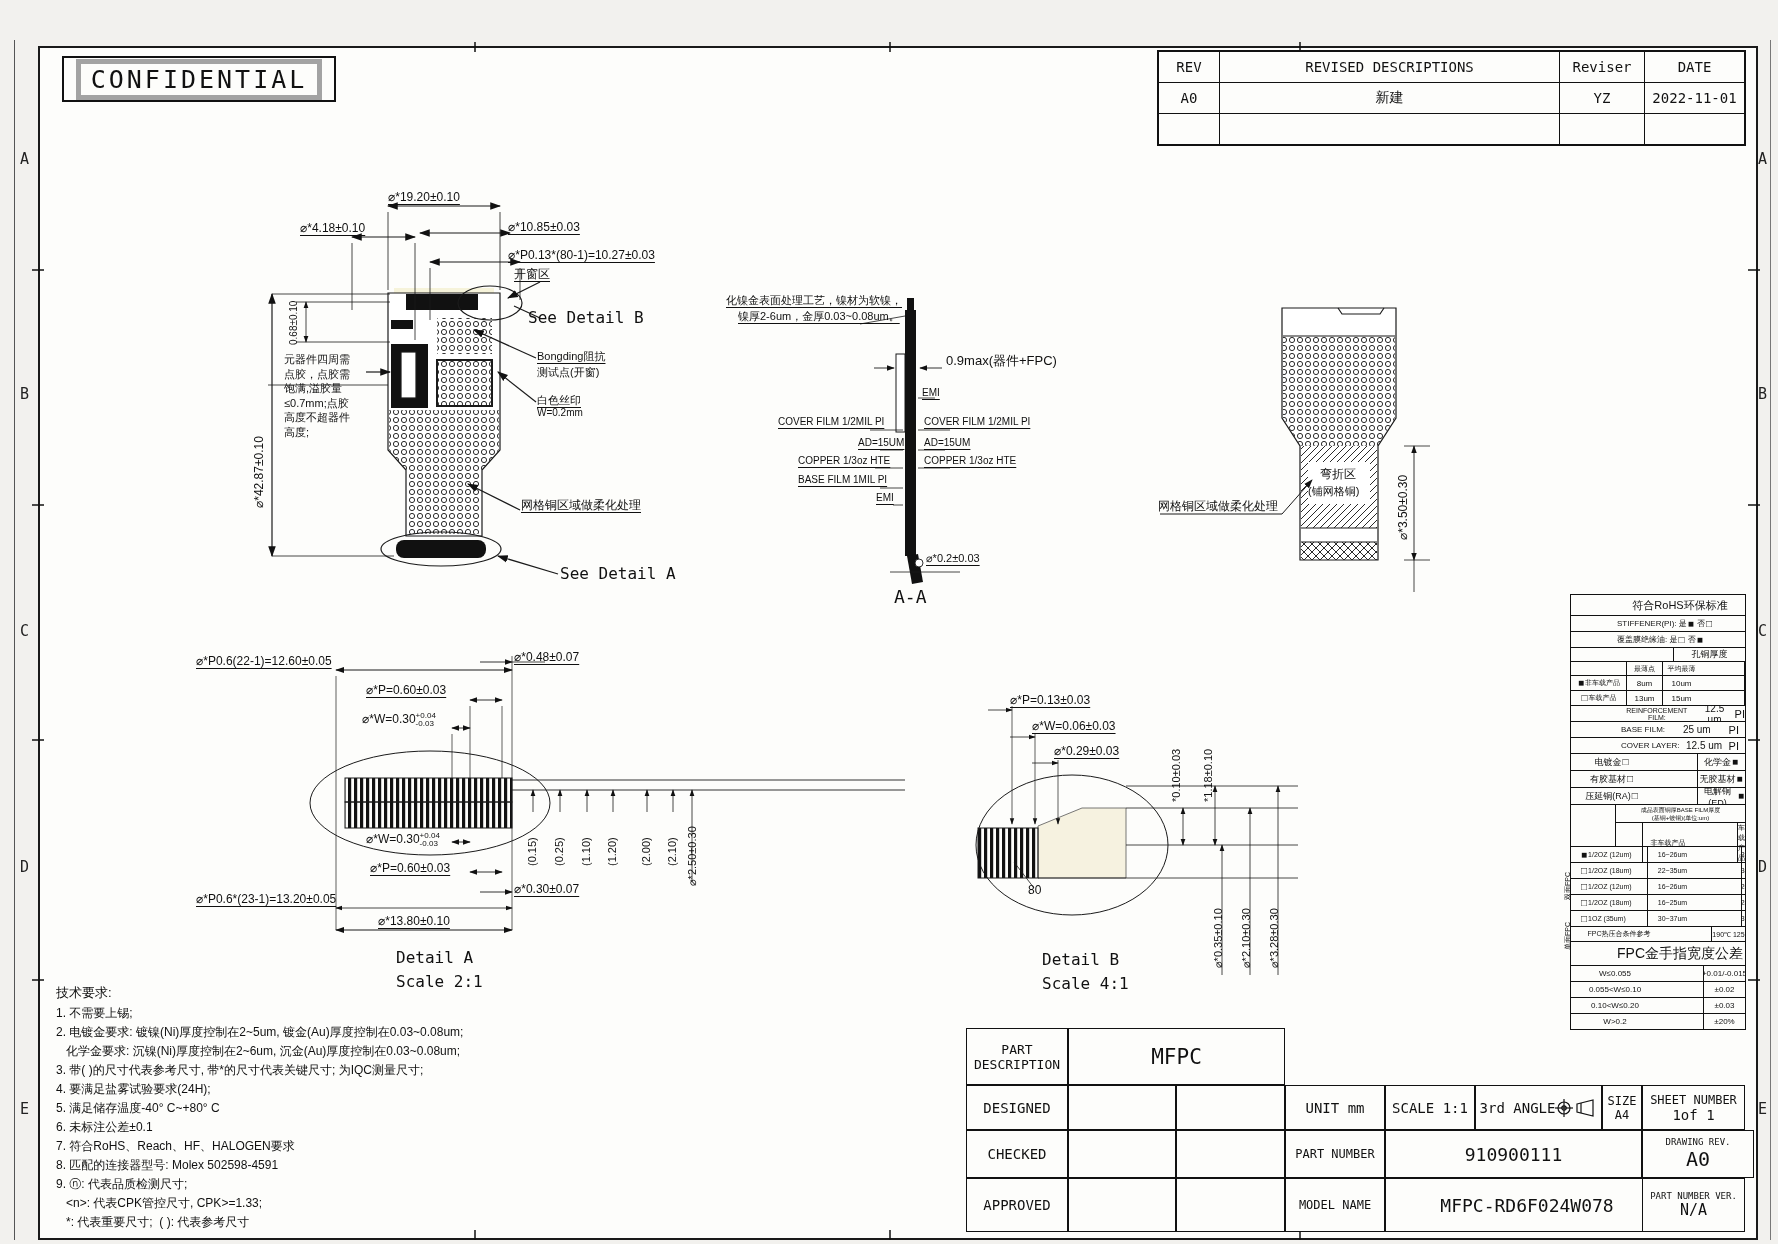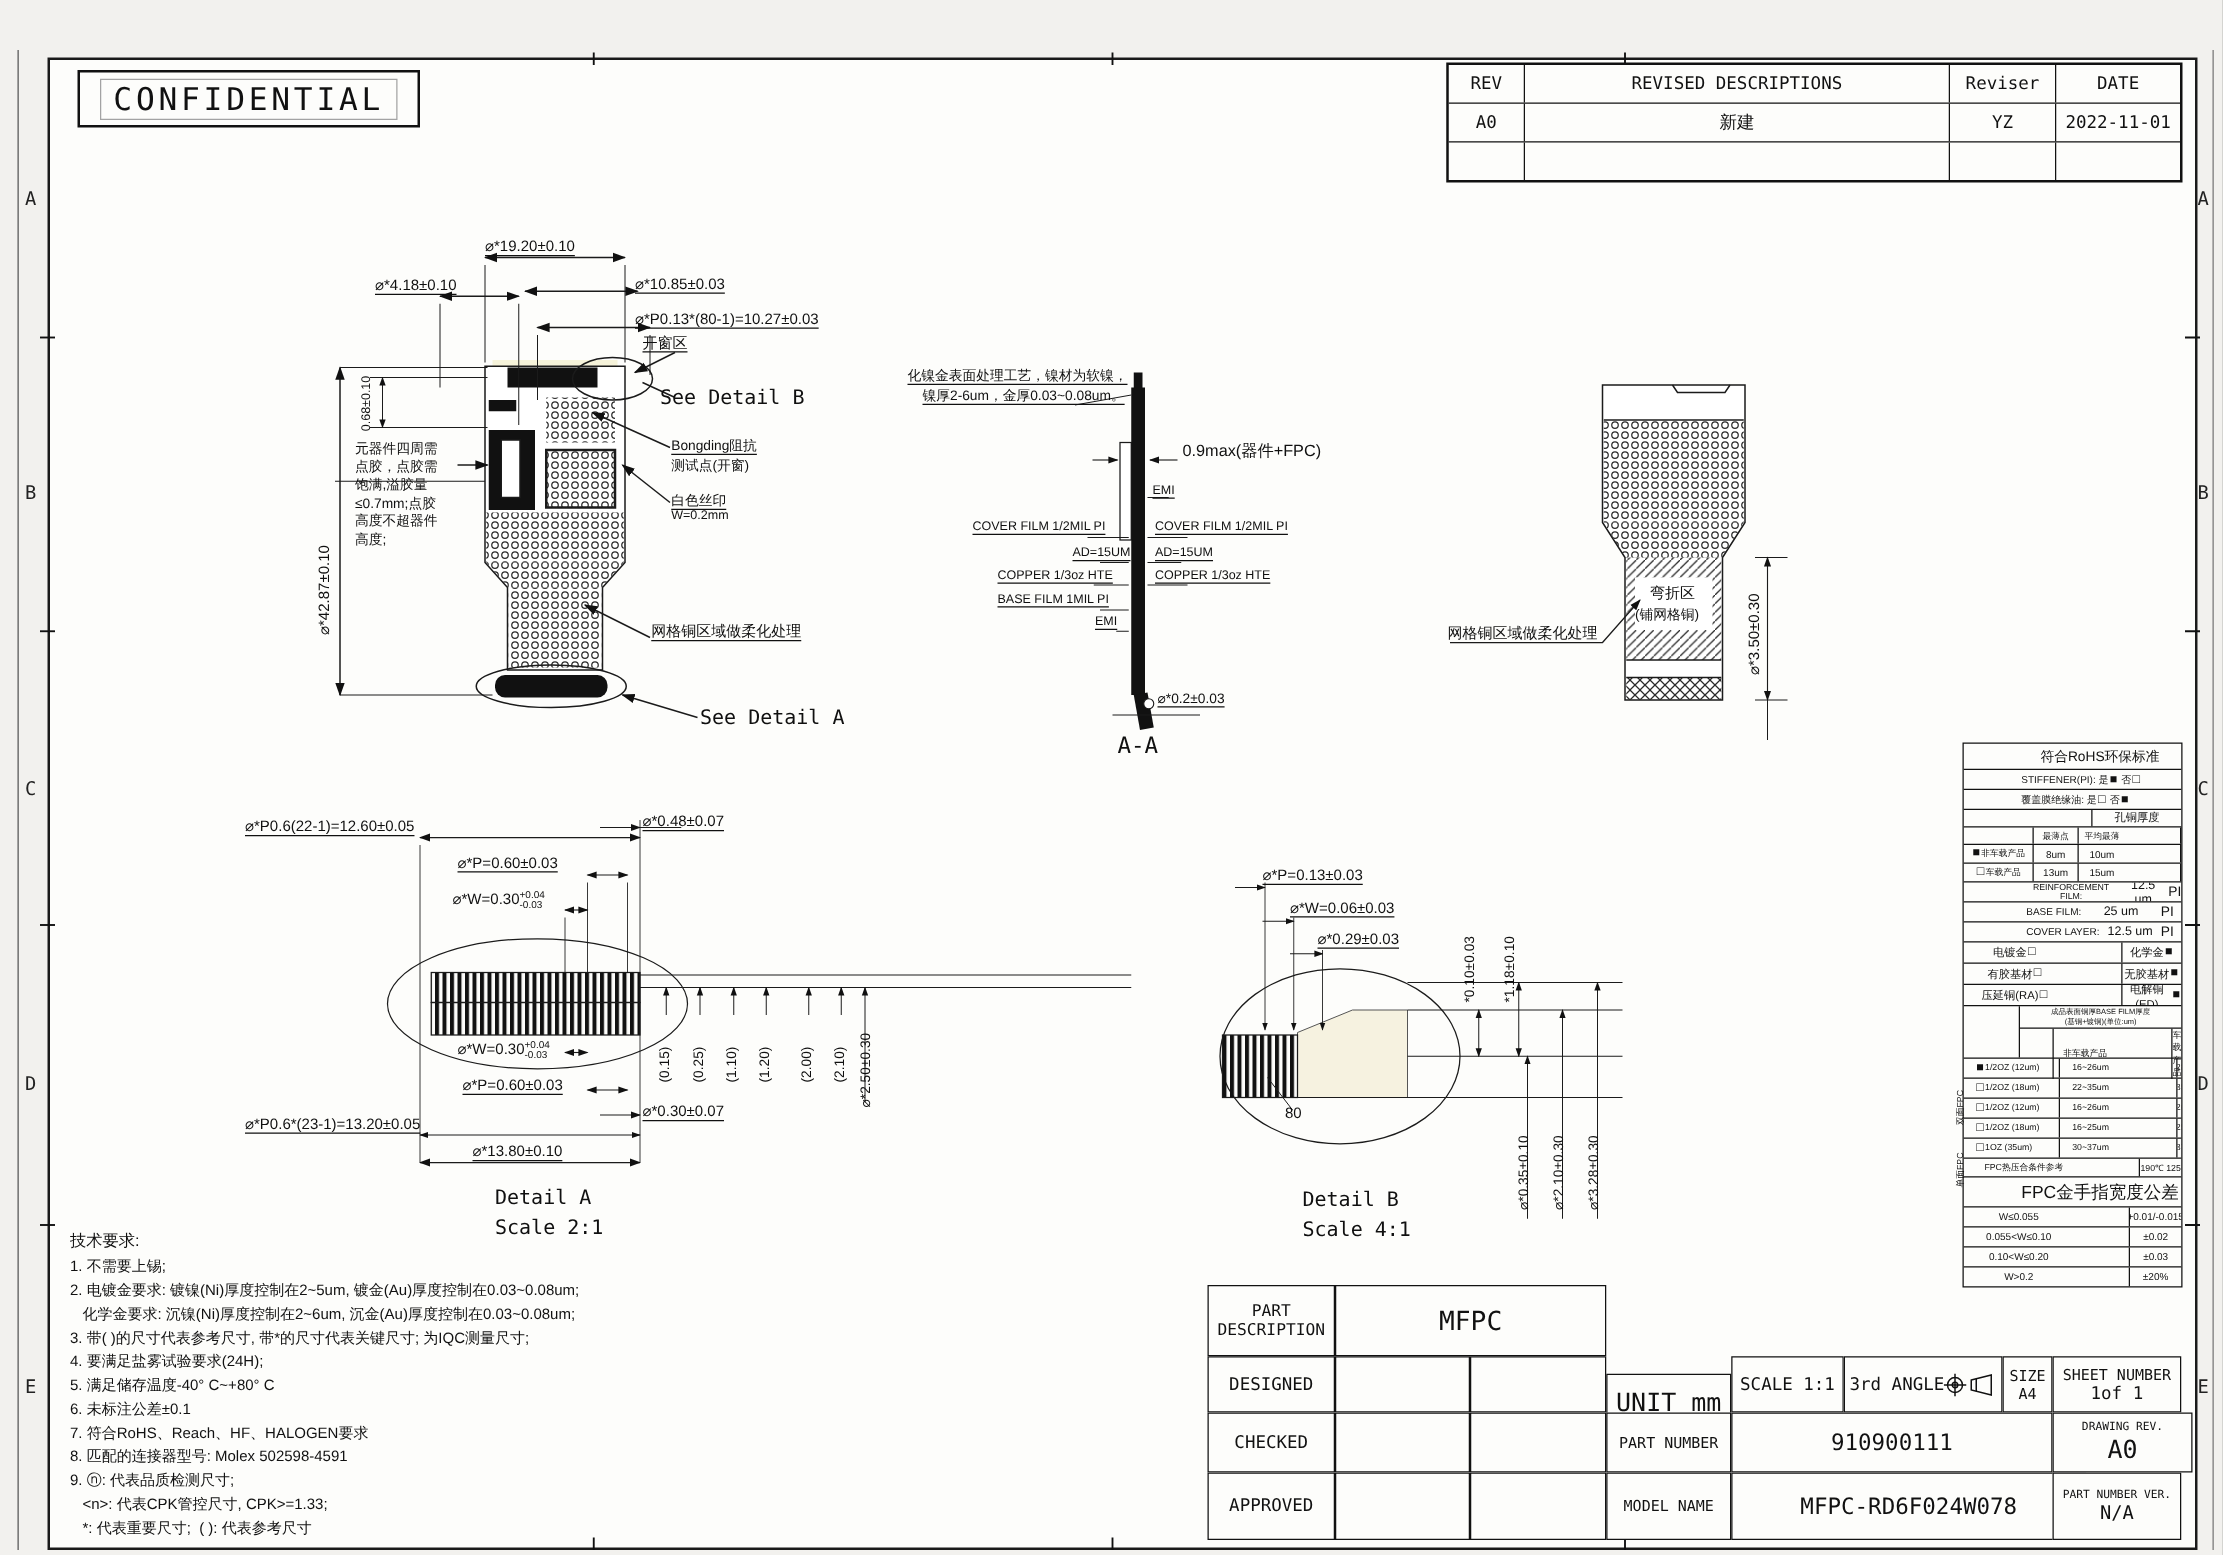--- a/index.html
+++ b/index.html
@@ -13,21 +13,21 @@
   .u{text-decoration:underline;text-underline-offset:3px;}
   .sm{font-size:10px;} .md{font-size:11px;}
   .cad{font-family:"DejaVu Sans Mono",monospace;font-size:16px;}
   .v{transform:rotate(-90deg);transform-origin:0 0;}
   .stack{display:inline-flex;flex-direction:column;font-size:8px;line-height:8px;vertical-align:middle;}
   .stack i{font-style:normal;}
   .note{white-space:pre-line;font-size:11px;line-height:1.32;}
   
   #conf{position:absolute;left:62px;top:56px;width:270px;height:42px;border:2px solid #111;
         display:flex;align-items:center;justify-content:center;}
-  #conf .inner{border:1px solid #a3a3a3;padding:1px 10px;font-family:"DejaVu Sans Mono",monospace;
+  #conf .inner{border:5px solid #a3a3a3;padding:1px 10px;font-family:"DejaVu Sans Mono",monospace;
         font-size:25px;letter-spacing:3px;}
   
   #rev{position:absolute;left:1157px;top:50px;width:585px;border:2px solid #111;}
   #rev .r{display:flex;height:30px;}
   #rev .r+.r{border-top:1px solid #111;}
   #rev .c{display:flex;align-items:center;justify-content:center;font-size:14px;
           font-family:"DejaVu Sans Mono",monospace;border-left:1px solid #111;box-sizing:border-box;}
   #rev .c:first-child{border-left:none;}
   #rev .c0{width:60px;} #rev .c1{width:340px;} #rev .c2{width:85px;} #rev .c3{flex:1;}
   
@@ -545,21 +545,21 @@
     <div class="tb" style="left:102px;top:0;width:217px;height:57px;font-size:21px">MFPC</div>
     <div class="tb" style="left:0;top:57px;width:102px;height:45px;font-size:14px">DESIGNED</div>
     <div class="tb" style="left:102px;top:57px;width:108px;height:45px"></div>
     <div class="tb" style="left:210px;top:57px;width:109px;height:45px"></div>
     <div class="tb" style="left:0;top:102px;width:102px;height:48px;font-size:14px">CHECKED</div>
     <div class="tb" style="left:102px;top:102px;width:108px;height:48px"></div>
     <div class="tb" style="left:210px;top:102px;width:109px;height:48px"></div>
     <div class="tb" style="left:0;top:150px;width:102px;height:54px;font-size:14px">APPROVED</div>
     <div class="tb" style="left:102px;top:150px;width:108px;height:54px"></div>
     <div class="tb" style="left:210px;top:150px;width:109px;height:54px"></div>
-    <div class="tb" style="left:319px;top:71px;width:100px;height:45px;font-size:20px">UNIT  mm</div>
+    <div class="tb" style="left:319px;top:57px;width:100px;height:45px;font-size:14px">UNIT  mm</div>
     <div class="tb" style="left:419px;top:57px;width:90px;height:45px;font-size:14px">SCALE 1:1</div>
     <div class="tb" style="left:509px;top:57px;width:127px;height:45px;flex-direction:row;font-size:14px">
       <span>3rd ANGLE</span>
       <svg width="42" height="22" viewBox="0 0 42 22">
         <g stroke="#111" fill="none" stroke-width="1.2">
           <circle cx="9" cy="11" r="6"></circle>
             <circle cx="9" cy="11" r="2.2"></circle>
           <line x1="0" y1="11" x2="18" y2="11"></line>
             <line x1="9" y1="2" x2="9" y2="20"></line>
           <polygon points="22,7 38,3 38,19 22,15"></polygon>

